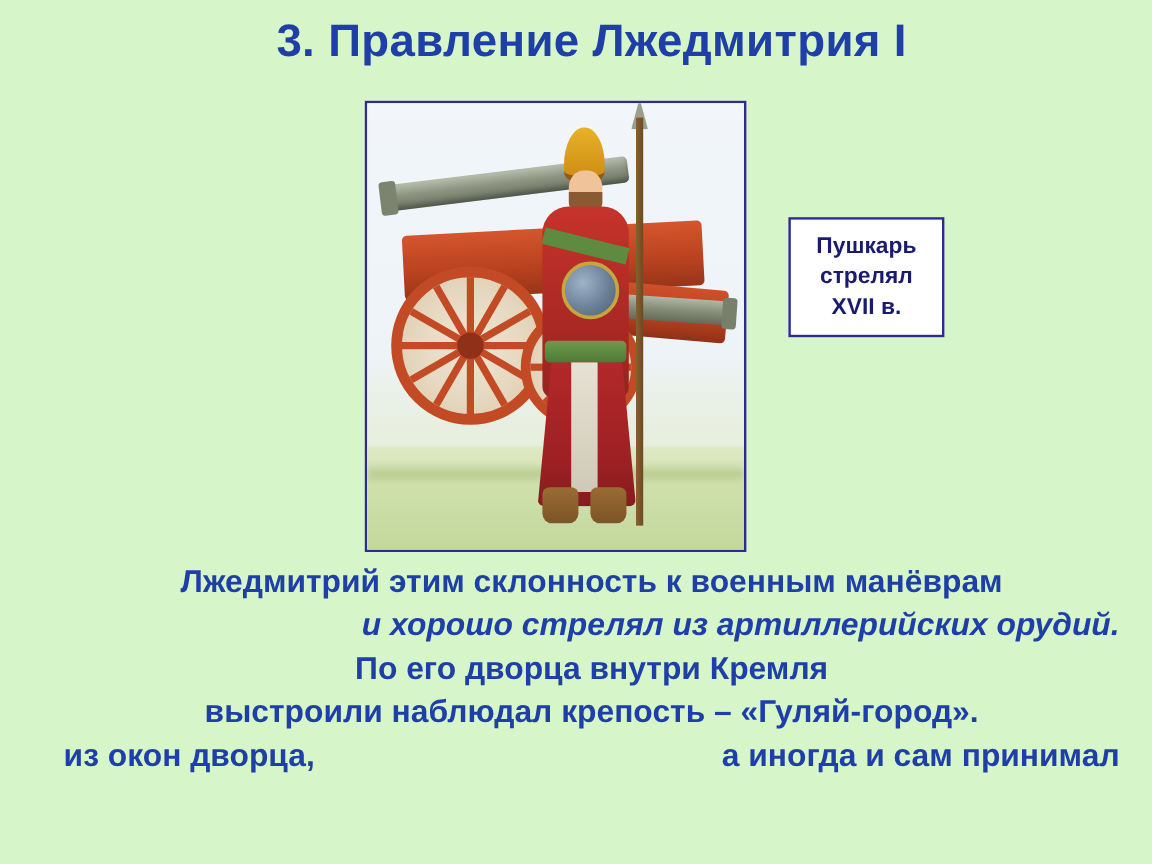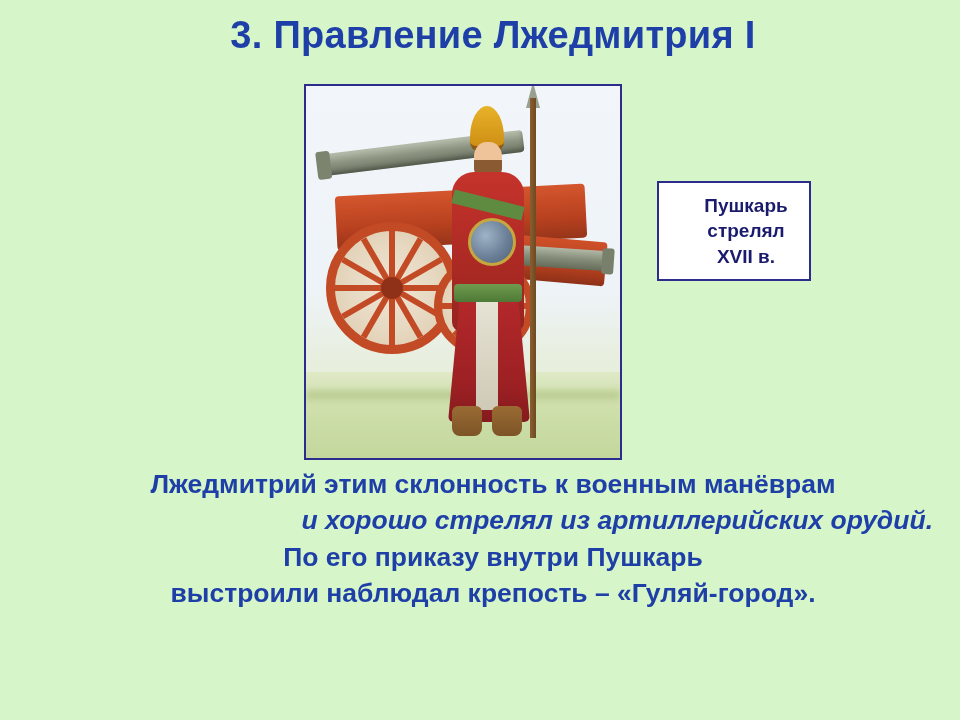--- a/index.html
+++ b/index.html
@@ -234,21 +234,20 @@
     position: absolute;
     left: 644px;
     top: 181px;
     width: 126px;
     height: 96px;
     border: 2px solid #2c2c8c;
     background: #ffffff;
     display: flex;
     align-items: center;
     justify-content: center;
-    padding-left: 24px;
   }
   .caption-text {
     text-align: center;
     font-size: 19px;
     font-weight: bold;
     color: #1b1b6e;
     line-height: 1.35;
   }
   
   .body-text {
@@ -321,17 +320,21 @@
     <div class="caption-text">
       <div>Пушкарь</div>
       <div>стрелял</div>
       <div>XVII в.</div>
     </div>
   </div>
 
   <div class="body-text">
     <span class="ln c">Лжедмитрий этим склонность к военным манёврам</span>
     <span class="ln r">и хорошо стрелял из артиллерийских орудий.</span>
-    <span class="ln c">По его приказу внутри Пушкарь</span>
+    <span class="ln c">По его дворца внутри Кремля</span>
     <span class="ln c">выстроили наблюдал крепость – «Гуляй-город».</span>
+    <span class="ln spread">
+      <span>из окон дворца,</span>
+      <span>а иногда и сам принимал</span>
+    </span>
   </div>
 
 </div>
 
 </body></html>

